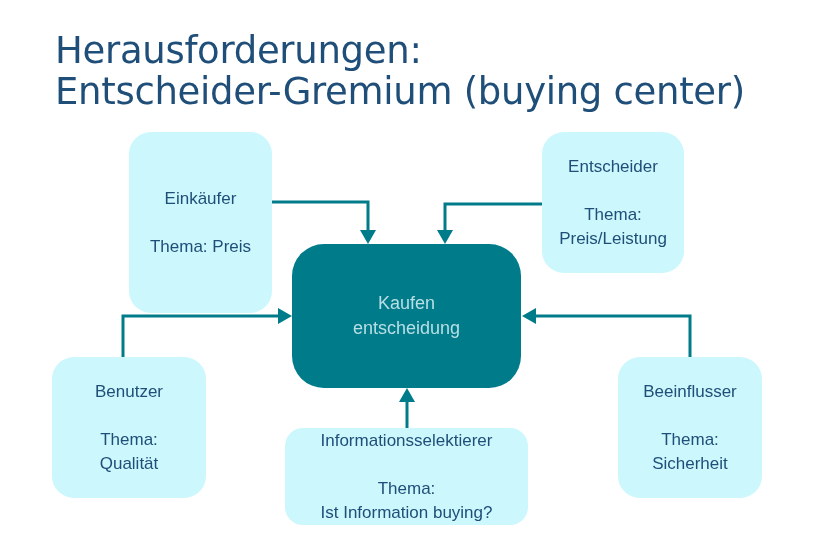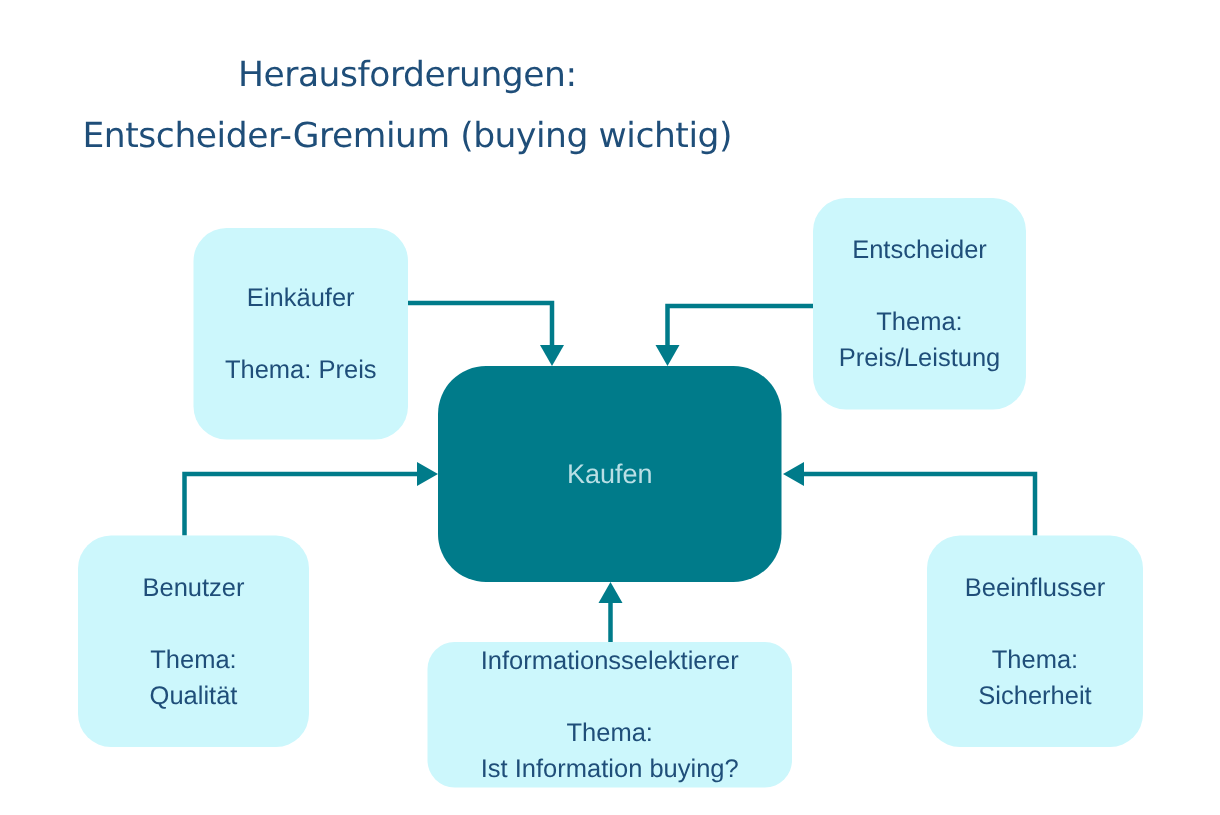--- a/index.html
+++ b/index.html
@@ -1,29 +1,29 @@
 <!DOCTYPE html>
 <html><head>
 <meta charset="utf-8">
 <style>
   html, body { margin: 0; padding: 0; background: #ffffff; }
   body { width: 813px; height: 543px; position: relative; overflow: hidden; font-family: "Liberation Sans", sans-serif; }
-  .title { position: absolute; left: 55px; top: 30px; color: #1f4e79; font-family: "DejaVu Sans", sans-serif; font-size: 23px; line-height: 41px; letter-spacing: -0.3px; text-align: center; }
+  .title { position: absolute; left: 55px; top: 30px; color: #1f4e79; font-family: "DejaVu Sans", sans-serif; font-size: 37px; line-height: 41px; letter-spacing: -0.3px; }
   .title div { white-space: nowrap; }
   svg.wires { position: absolute; left: 0; top: 0; width: 813px; height: 543px; }
   .box { position: absolute; background: #ccf7fc; border-radius: 22px; color: #1f4e79; font-size: 17px; text-align: center; display: flex; flex-direction: column; justify-content: center; align-items: center; line-height: 24px; box-sizing: border-box; }
   .box .gap { height: 24px; }
   .center { position: absolute; left: 292px; top: 244px; width: 229px; height: 144px; background: #007b8a; border-radius: 32px; color: #b9dfe5; font-size: 18px; line-height: 25px; text-align: center; display: flex; flex-direction: column; justify-content: center; align-items: center; }
 </style>
 </head>
 <body>
 
 <div class="title">
   <div>Herausforderungen:</div>
-  <div>Entscheider-Gremium (buying wichtig)</div>
+  <div>Entscheider-Gremium (buying center)</div>
 </div>
 
 <svg class="wires" viewBox="0 0 813 543">
   <g fill="none" stroke="#007b8a" stroke-width="3">
     <polyline points="272,202 368,202 368,232"></polyline>
     <polyline points="542,204 445,204 445,232"></polyline>
     <polyline points="123,357 123,316 280,316"></polyline>
     <polyline points="690,357 690,316 534,316"></polyline>
     <polyline points="407,428 407,400"></polyline>
   </g>
@@ -31,23 +31,24 @@
     <polygon points="360,230 376,230 368,244"></polygon>
     <polygon points="437,230 453,230 445,244"></polygon>
     <polygon points="278,308 278,324 292,316"></polygon>
     <polygon points="536,308 536,324 522,316"></polygon>
     <polygon points="399,402 415,402 407,388"></polygon>
   </g>
 </svg>
 
 <div class="center">
   <div>Kaufen</div>
+  <div>entscheidung</div>
 </div>
 
-<div class="box" style="left:129px; top:132px; width:143px; height:141px;margin-top:20px;">
+<div class="box" style="left:129px; top:132px; width:143px; height:181px;">
   <div>Einkäufer</div>
   <div class="gap"></div>
   <div>Thema: Preis</div>
 </div>
 
 <div class="box" style="left:542px; top:132px; width:142px; height:141px;">
   <div>Entscheider</div>
   <div class="gap"></div>
   <div>Thema:</div>
   <div>Preis/Leistung</div>

